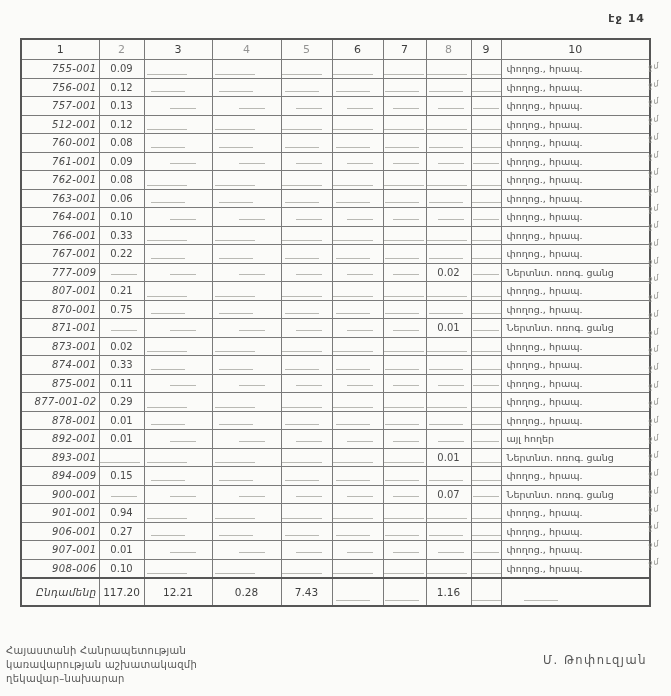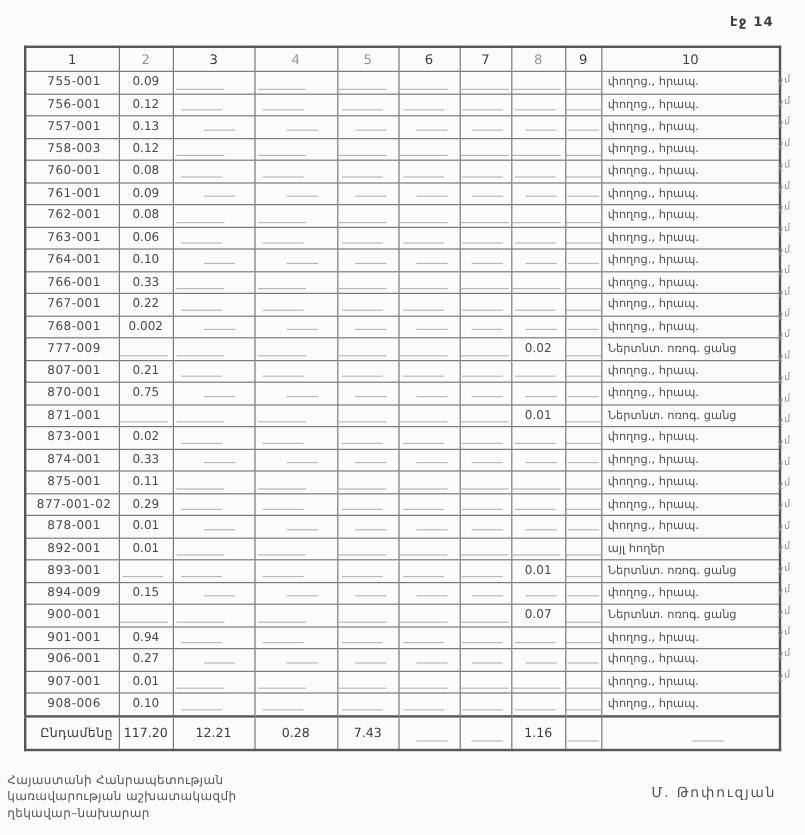--- a/index.html
+++ b/index.html
@@ -24,21 +24,21 @@
   col.w5{width:51px}col.w6{width:51px}col.w7{width:43px}col.w8{width:45px}
   col.w9{width:30px}col.w10{width:149px}
   th,td{
     border:1px solid #7a7a7a;
     height:17.5px;padding:0 2px;
     font-weight:normal;color:#4a4a4a;
     white-space:nowrap;overflow:hidden;
   }
   th{height:19px;font-size:11px;color:#3e3e3e;}
   th:nth-child(2),th:nth-child(4),th:nth-child(5),th:nth-child(8){opacity:.55;}
-  td.c1{text-align:center;padding-left:5px;font-size:10px;letter-spacing:.4px;}
+  td.c1{text-align:right;padding-left:5px;font-size:10px;letter-spacing:.4px;font-style:italic;}
   td.c2,td.c3,td.c4,td.c5,td.c6,td.c7,td.c8,td.c9{text-align:center;font-size:10px;}
   td.c10{text-align:left;padding-left:5px;font-size:9.5px;color:#525252;margin-top:12px;}
   
   td.empty{
     background-image:linear-gradient(90deg,#b9b9b4 0,#b9b9b4 100%);
     background-size:34px 1px;background-repeat:no-repeat;
     background-position:20% calc(100% - 4px);
   }
   tr:nth-child(3n) td.empty{background-position:62% calc(100% - 6px);background-size:26px 1px;}
   tr:nth-child(3n+1) td.empty{background-position:8% calc(100% - 3px);background-size:40px 1px;}
@@ -126,21 +126,21 @@
           <td class="c3 empty"></td>
           <td class="c4 empty"></td>
           <td class="c5 empty"></td>
           <td class="c6 empty"></td>
           <td class="c7 empty"></td>
           <td class="c8 empty"></td>
           <td class="c9 empty"></td>
           <td class="c10">փողոց., հրապ.</td>
         </tr>
         <tr>
-          <td class="c1">758-003</td>
+          <td class="c1">512-001</td>
           <td class="c2">0.12</td>
           <td class="c3 empty"></td>
           <td class="c4 empty"></td>
           <td class="c5 empty"></td>
           <td class="c6 empty"></td>
           <td class="c7 empty"></td>
           <td class="c8 empty"></td>
           <td class="c9 empty"></td>
           <td class="c10">փողոց., հրապ.</td>
         </tr>
@@ -212,32 +212,20 @@
           <td class="c5 empty"></td>
           <td class="c6 empty"></td>
           <td class="c7 empty"></td>
           <td class="c8 empty"></td>
           <td class="c9 empty"></td>
           <td class="c10">փողոց., հրապ.</td>
         </tr>
         <tr>
           <td class="c1">767-001</td>
           <td class="c2">0.22</td>
-          <td class="c3 empty"></td>
-          <td class="c4 empty"></td>
-          <td class="c5 empty"></td>
-          <td class="c6 empty"></td>
-          <td class="c7 empty"></td>
-          <td class="c8 empty"></td>
-          <td class="c9 empty"></td>
-          <td class="c10">փողոց., հրապ.</td>
-        </tr>
-        <tr>
-          <td class="c1">768-001</td>
-          <td class="c2">0.002</td>
           <td class="c3 empty"></td>
           <td class="c4 empty"></td>
           <td class="c5 empty"></td>
           <td class="c6 empty"></td>
           <td class="c7 empty"></td>
           <td class="c8 empty"></td>
           <td class="c9 empty"></td>
           <td class="c10">փողոց., հրապ.</td>
         </tr>
         <tr>

